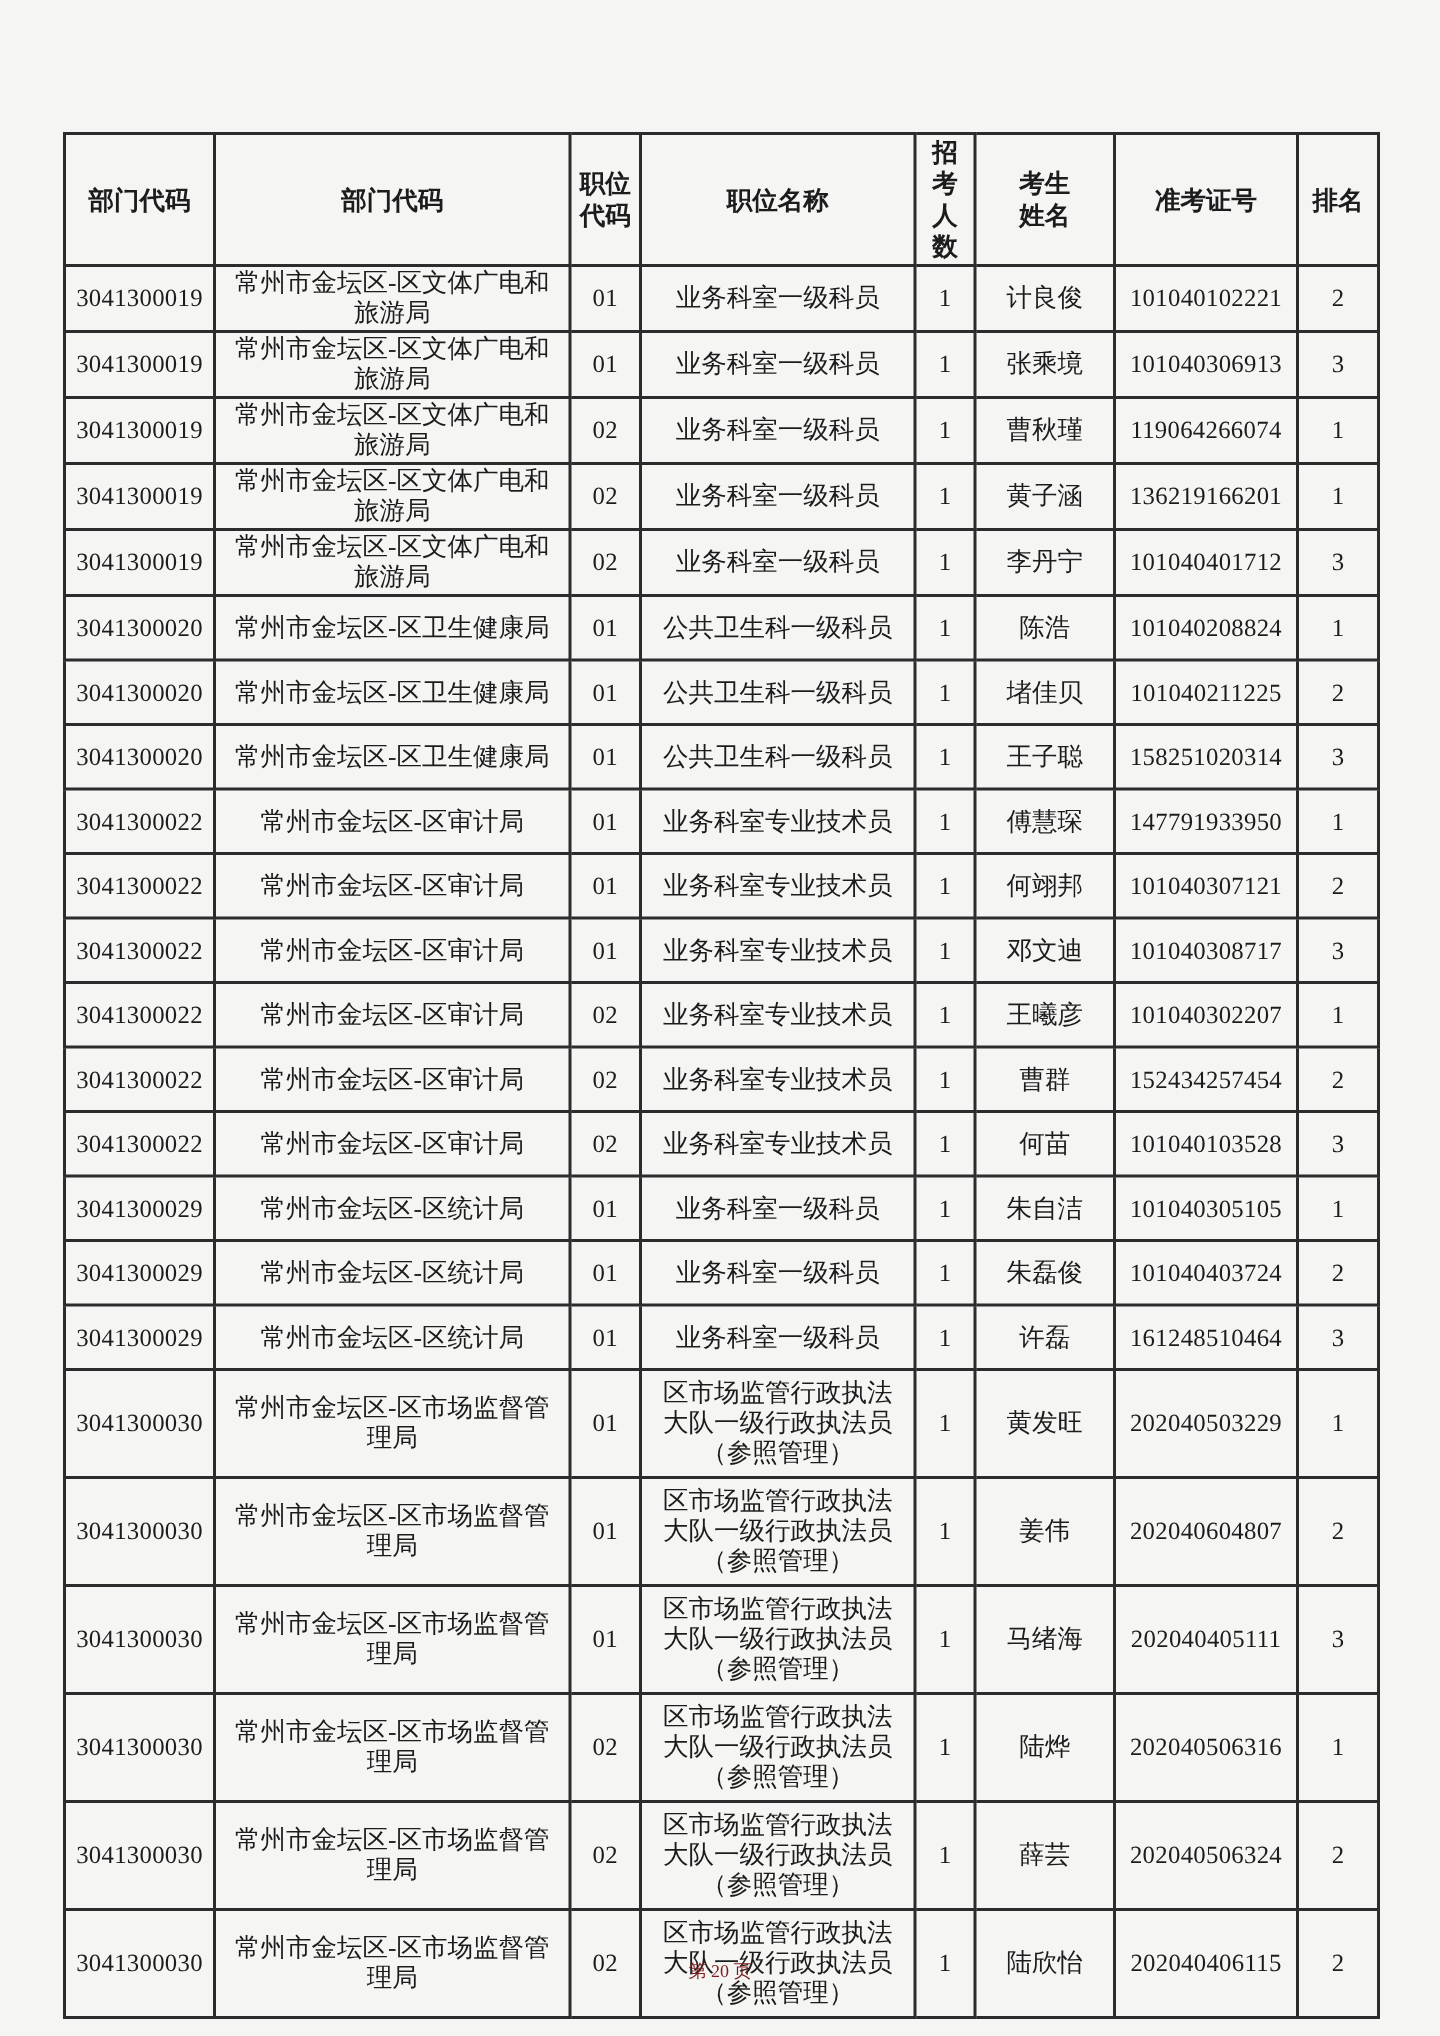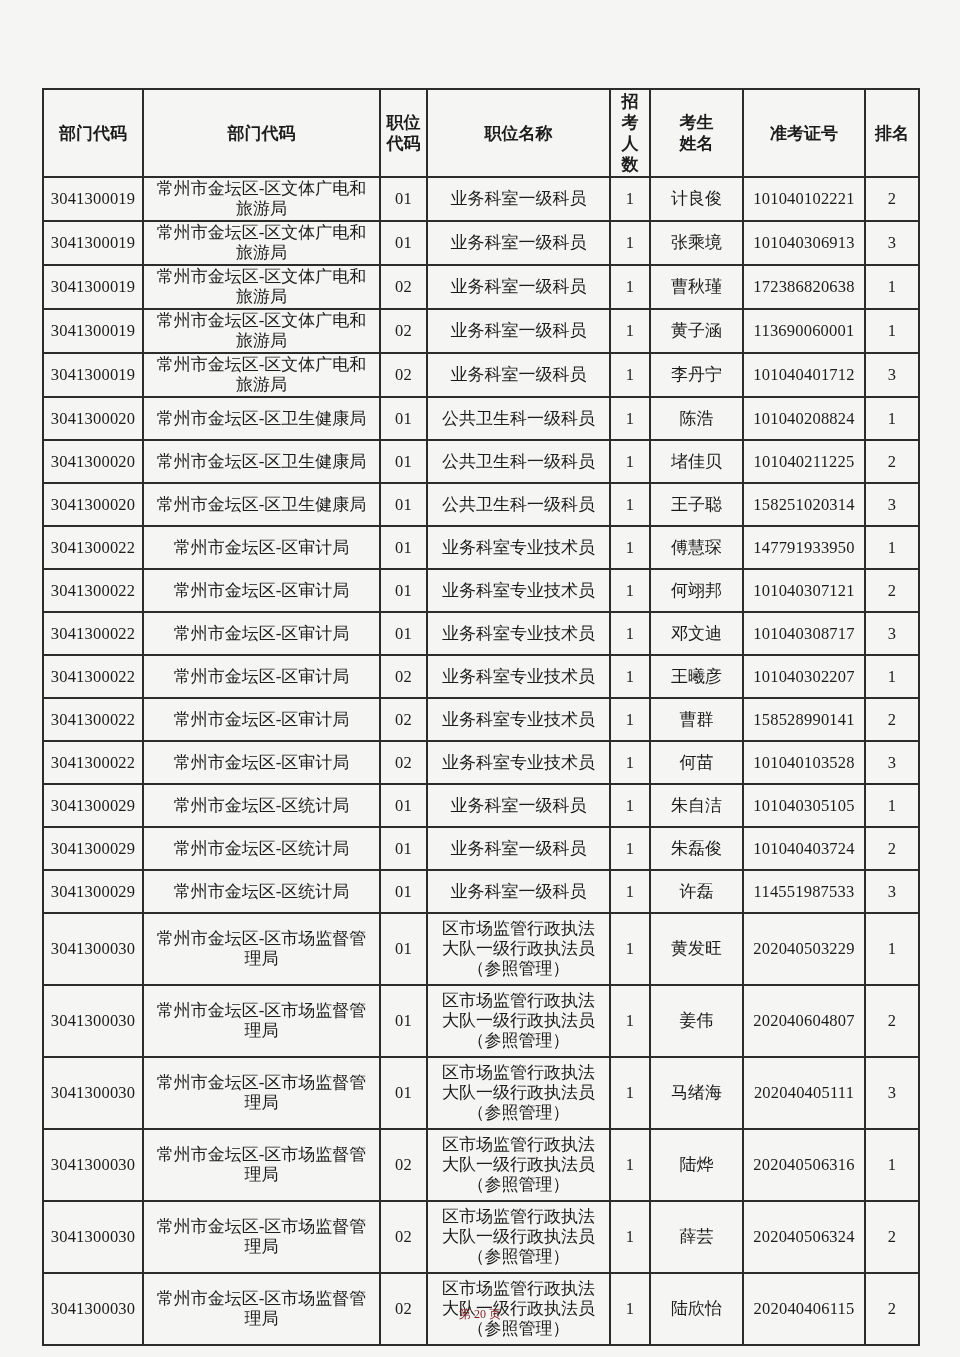--- a/index.html
+++ b/index.html
@@ -109,33 +109,33 @@
     </tr>
 
     <tr>
       <td class="num">3041300019</td>
       <td>常州市金坛区-区文体广电和
 旅游局</td>
       <td class="num">02</td>
       <td>业务科室一级科员</td>
       <td class="num">1</td>
       <td>曹秋瑾</td>
-      <td class="num">172386820638</td>
+      <td class="num">119064266074</td>
       <td class="num">1</td>
     </tr>
 
     <tr>
       <td class="num">3041300019</td>
       <td>常州市金坛区-区文体广电和
 旅游局</td>
       <td class="num">02</td>
       <td>业务科室一级科员</td>
       <td class="num">1</td>
       <td>黄子涵</td>
-      <td class="num">113690060001</td>
+      <td class="num">136219166201</td>
       <td class="num">1</td>
     </tr>
 
     <tr>
       <td class="num">3041300019</td>
       <td>常州市金坛区-区文体广电和
 旅游局</td>
       <td class="num">02</td>
       <td>业务科室一级科员</td>
       <td class="num">1</td>
@@ -221,21 +221,21 @@
       <td class="num">1</td>
     </tr>
 
     <tr>
       <td class="num">3041300022</td>
       <td>常州市金坛区-区审计局</td>
       <td class="num">02</td>
       <td>业务科室专业技术员</td>
       <td class="num">1</td>
       <td>曹群</td>
-      <td class="num">158528990141</td>
+      <td class="num">152434257454</td>
       <td class="num">2</td>
     </tr>
 
     <tr>
       <td class="num">3041300022</td>
       <td>常州市金坛区-区审计局</td>
       <td class="num">02</td>
       <td>业务科室专业技术员</td>
       <td class="num">1</td>
       <td>何苗</td>
@@ -265,21 +265,21 @@
       <td class="num">2</td>
     </tr>
 
     <tr>
       <td class="num">3041300029</td>
       <td>常州市金坛区-区统计局</td>
       <td class="num">01</td>
       <td>业务科室一级科员</td>
       <td class="num">1</td>
       <td>许磊</td>
-      <td class="num">114551987533</td>
+      <td class="num">161248510464</td>
       <td class="num">3</td>
     </tr>
 
     <tr>
       <td class="num">3041300030</td>
       <td>常州市金坛区-区市场监督管
 理局</td>
       <td class="num">01</td>
       <td>区市场监管行政执法
 大队一级行政执法员

